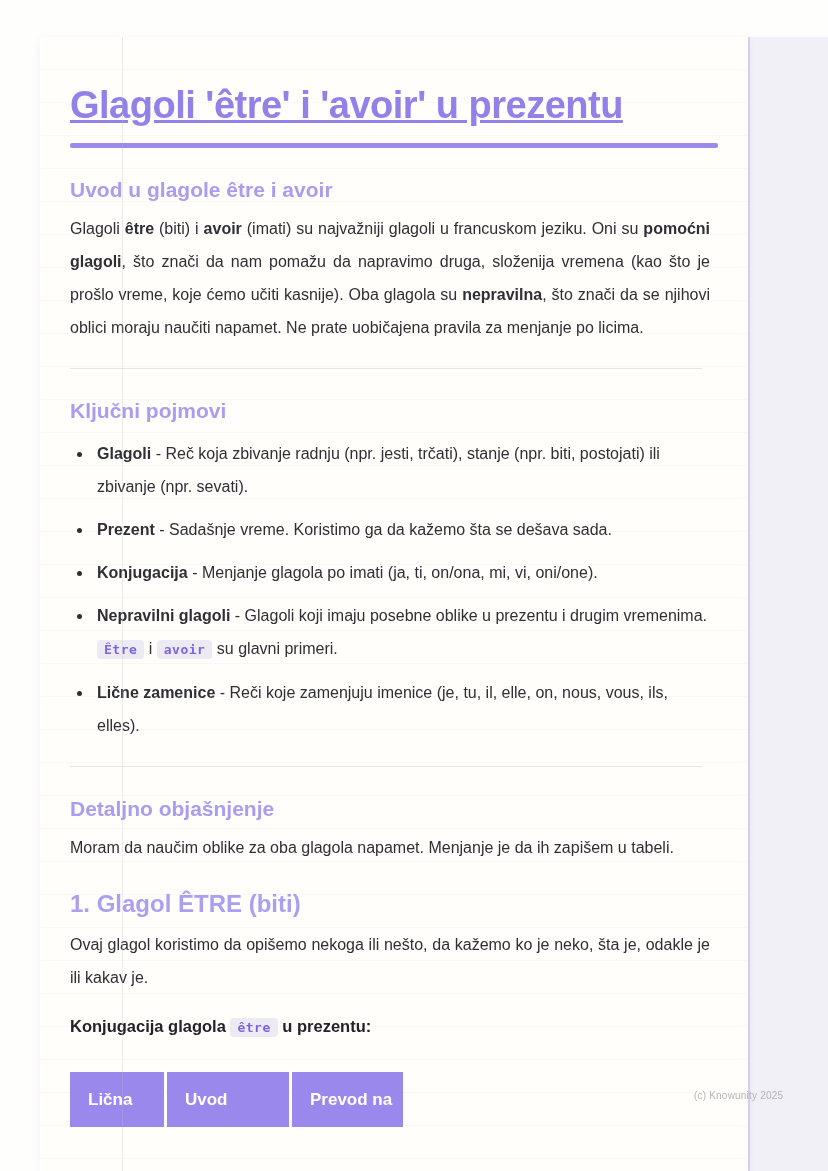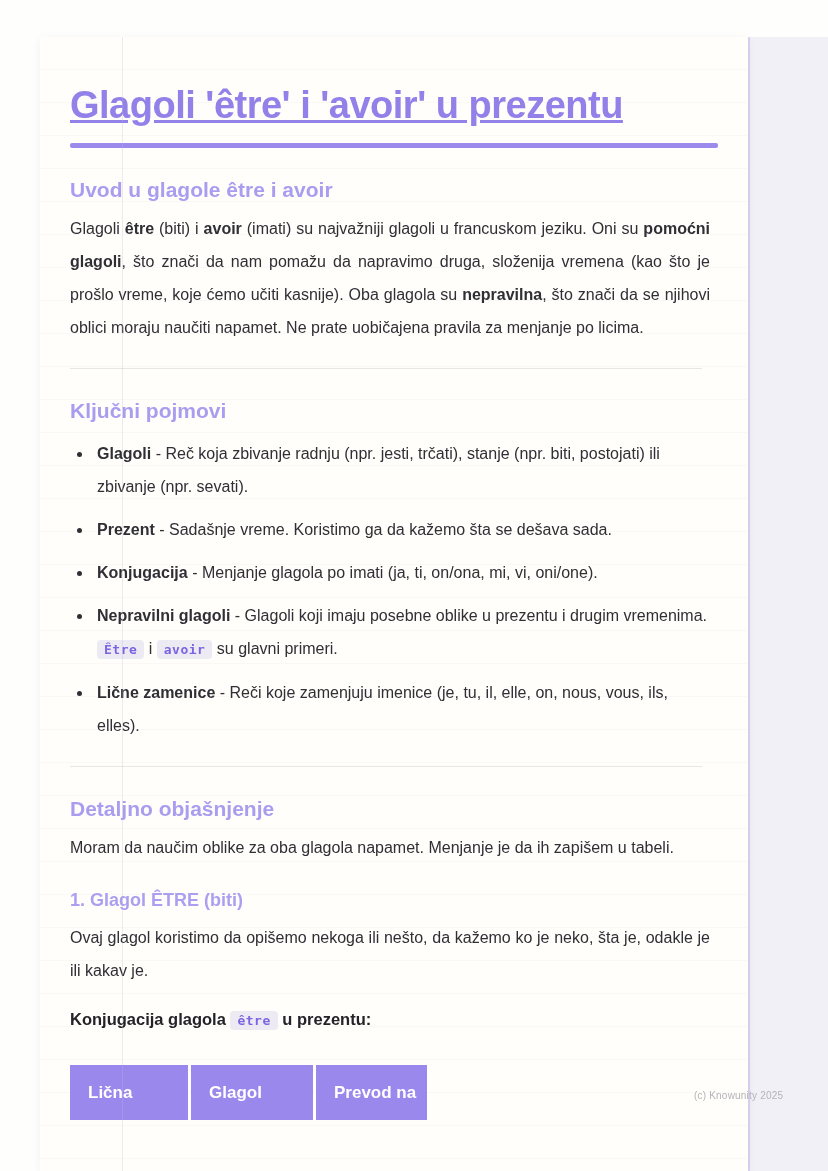--- a/index.html
+++ b/index.html
@@ -35,21 +35,21 @@
     letter-spacing:-0.5px;color:#9181e8;text-decoration:underline;
   }
   .title-rule{
     margin-top:12px;height:5px;width:648px;border:none;
     background:#9c8bec;border-radius:2px;
   }
   h2.section-heading{
     margin:30px 0 0 0;font-size:21px;font-weight:700;color:#a99df0;
   }
   h3.sub-heading{
-    margin:26px 0 0 0;font-size:18px;font-weight:700;color:#ab9ff1;
+    margin:26px 0 0 0;font-size:24px;font-weight:700;color:#ab9ff1;
   }
   p.body-text{
     margin:10px 0 0 0;font-size:16px;line-height:33px;color:#2f2f36;
     text-align:justify;
   }
   .b{font-weight:700;}
   .code{
     font-family:"DejaVu Sans Mono",monospace;
     font-size:13px;font-weight:700;color:#7d64e2;
     background:#ecebf3;border-radius:4px;padding:2px 7px;
@@ -70,21 +70,21 @@
     margin:16px 0 0 0;font-size:16.5px;line-height:33px;color:#232329;
   }
   .conj-table{
     margin-top:28px;width:570px;display:flex;gap:3px;background:transparent;
   }
   .conj-table .th{
     background:#9b88ec;color:#ffffff;font-size:17px;font-weight:700;
     height:55px;display:flex;align-items:center;padding-left:18px;
     box-sizing:border-box;
   }
-  .th.c1{width:118px;}
+  .th.c1{width:94px;}
   .th.c2{width:122px;}
   .th.c3{width:111px;text-align:right;}
   .th.c4{width:216px;flex:1;}
   .watermark{
     position:absolute;left:694px;top:1090px;z-index:3;
     font-size:10px;color:#b5b3b7;letter-spacing:0.2px;text-align:right;
   }
 </style>
 </head>
 <body>
@@ -116,19 +116,19 @@
   <h2 class="section-heading">Detaljno objašnjenje</h2>
   <p class="body-text">Moram da naučim oblike za oba glagola napamet. Menjanje je da ih zapišem u tabeli.</p>
 
   <h3 class="sub-heading">1. Glagol ÊTRE (biti)</h3>
   <p class="body-text">Ovaj glagol koristimo da opišemo nekoga ili nešto, da kažemo ko je neko, šta je, odakle je ili kakav je.</p>
 
   <p class="conj-label"><span class="b">Konjugacija glagola </span><span class="code">être</span><span class="b"> u prezentu:</span></p>
 
   <div class="conj-table">
     <div class="th c1">Lična</div>
-    <div class="th c2">Glagol</div>
+    <div class="th c2">Uvod</div>
     <div class="th c3">Prevod na</div>
   </div>
 
 </div>
 
 <div class="watermark">(c) Knowunity 2025</div>
 
 </body></html>

